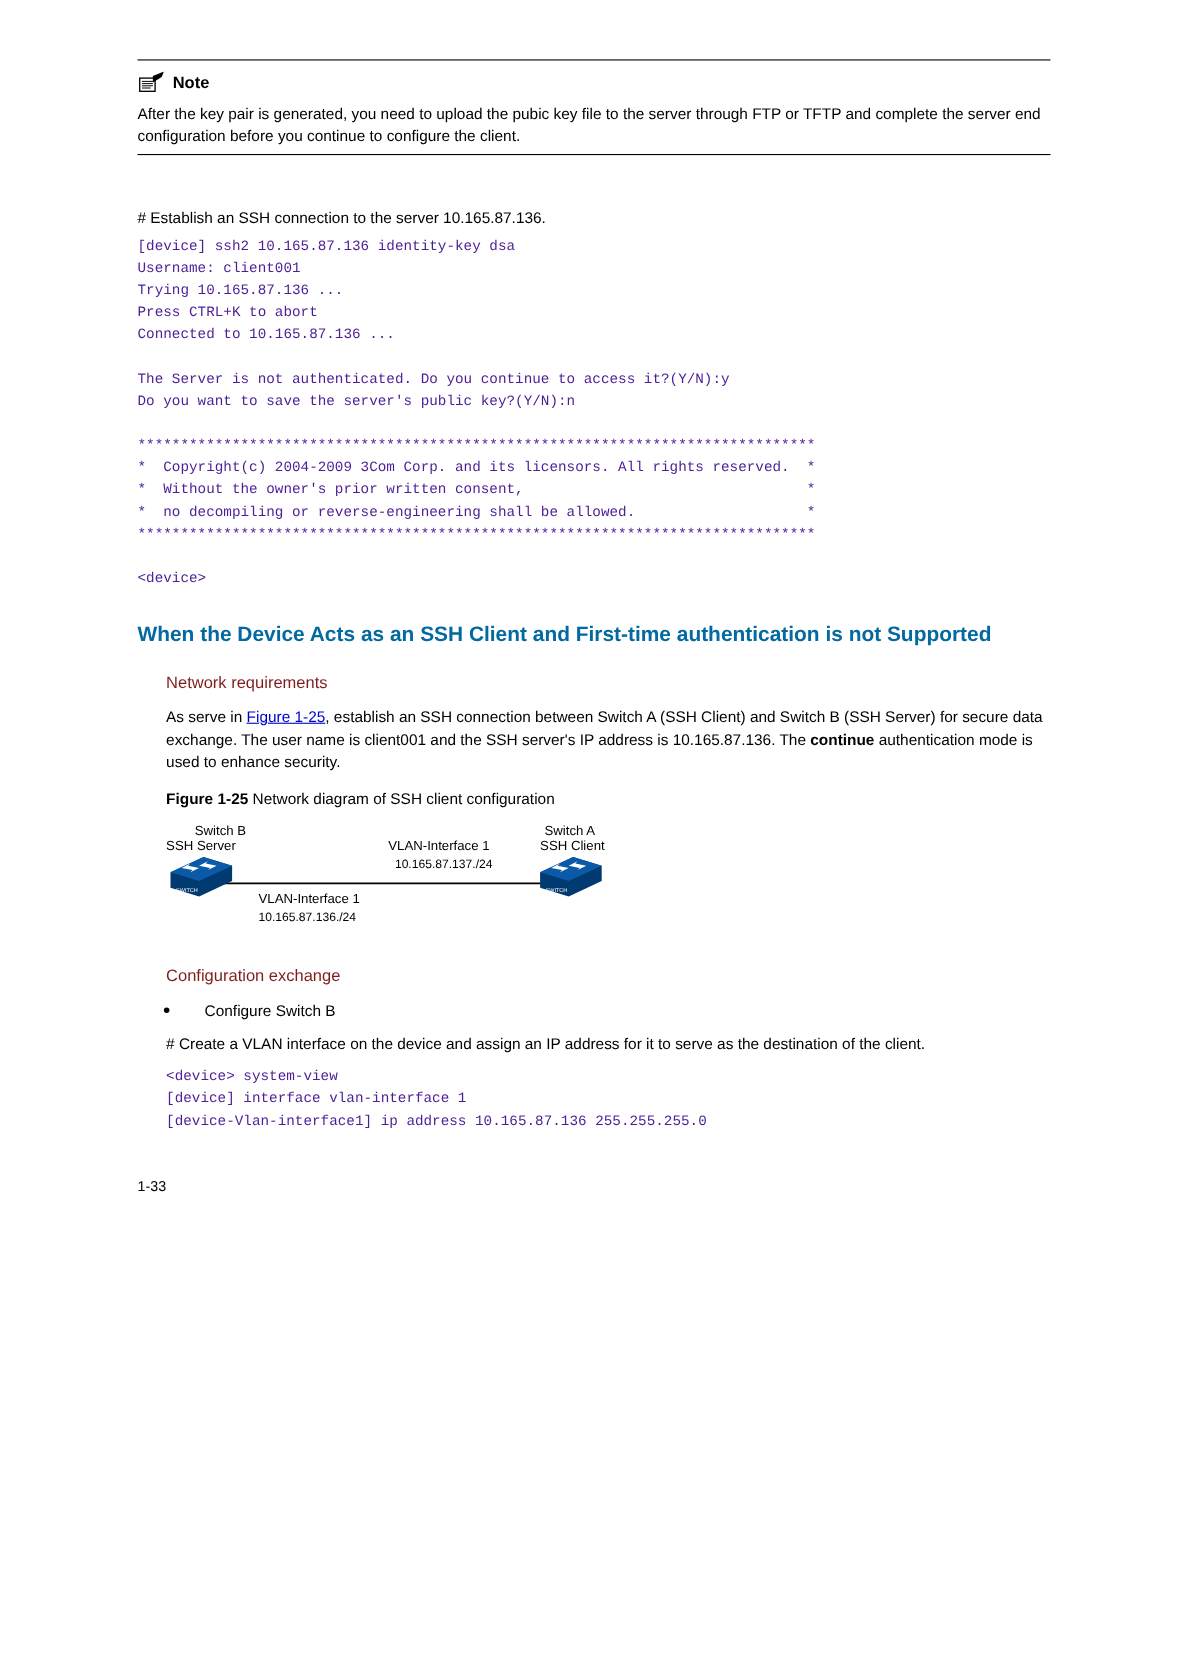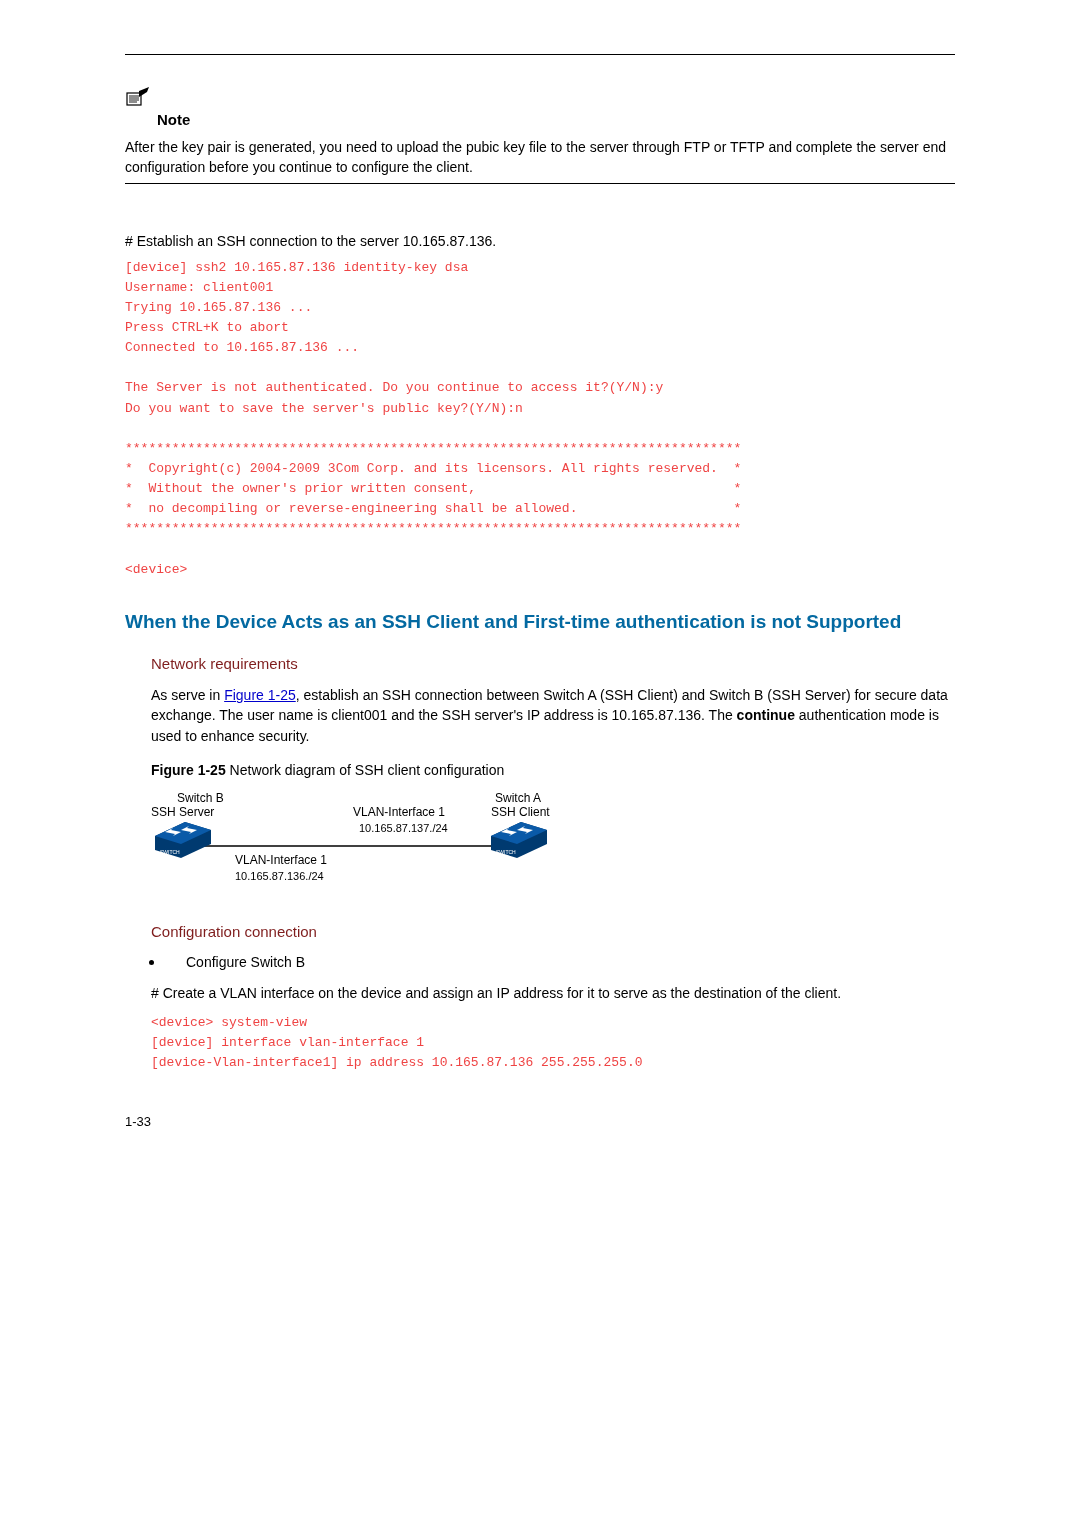--- a/index.html
+++ b/index.html
@@ -18,39 +18,38 @@
   }
   .note-header {
     display: flex;
     align-items: center;
     gap: 6px;
     margin: 10px 0 6px 0;
   }
   .note-label {
     font-weight: bold;
     font-size: 15px;
-    margin-top: 44px;
   }
   .note-body {
     margin: 6px 0 6px 0;
   }
   .body-text {
     margin: 10px 0;
   }
   .step-heading {
     margin-top: 47px;
     margin-bottom: 6px;
   }
   pre.code {
     font-family: "Courier New", Courier, monospace;
     font-size: 13px;
     line-height: 1.55;
     white-space: pre;
     margin: 2px 0;
-    color: #ef4444;
+    color: #4c1d95;
   }
   h2.section-title {
     color: #0369a1;
     font-size: 19px;
     font-weight: bold;
     margin-top: 28px;
     margin-bottom: 18px;
   }
   h3.subsection {
     color: #7f1d1d;
@@ -170,21 +169,21 @@
       <path d="M 14 42 L 22 38 L 20 40 L 30 42 L 22 46 L 24 44 Z" fill="#fff"></path>
       <path d="M 30 40 L 38 36 L 36 38 L 46 40 L 38 44 L 40 42 Z" fill="#fff"></path>
       <text x="9" y="64" font-family="Arial" font-size="5" fill="#fff">SWITCH</text>
     </g>
 
     <text x="84" y="74" font-family="Arial" font-size="12">VLAN-Interface 1</text>
     <text x="84" y="90" font-family="Arial" font-size="11">10.165.87.136./24</text>
   </svg>
 </div>
 
-<h3 class="subsection">Configuration connection</h3>
+<h3 class="subsection">Configuration exchange</h3>
 
 <div class="bullet-row">
   <div class="bullet-dot"></div>
   <span>Configure Switch B</span>
 </div>
 
 <div class="body-text indent"># Create a VLAN interface on the device and assign an IP address for it to serve as the destination of the client.</div>
 
 <pre class="code indent">&lt;device&gt; system-view
 [device] interface vlan-interface 1

